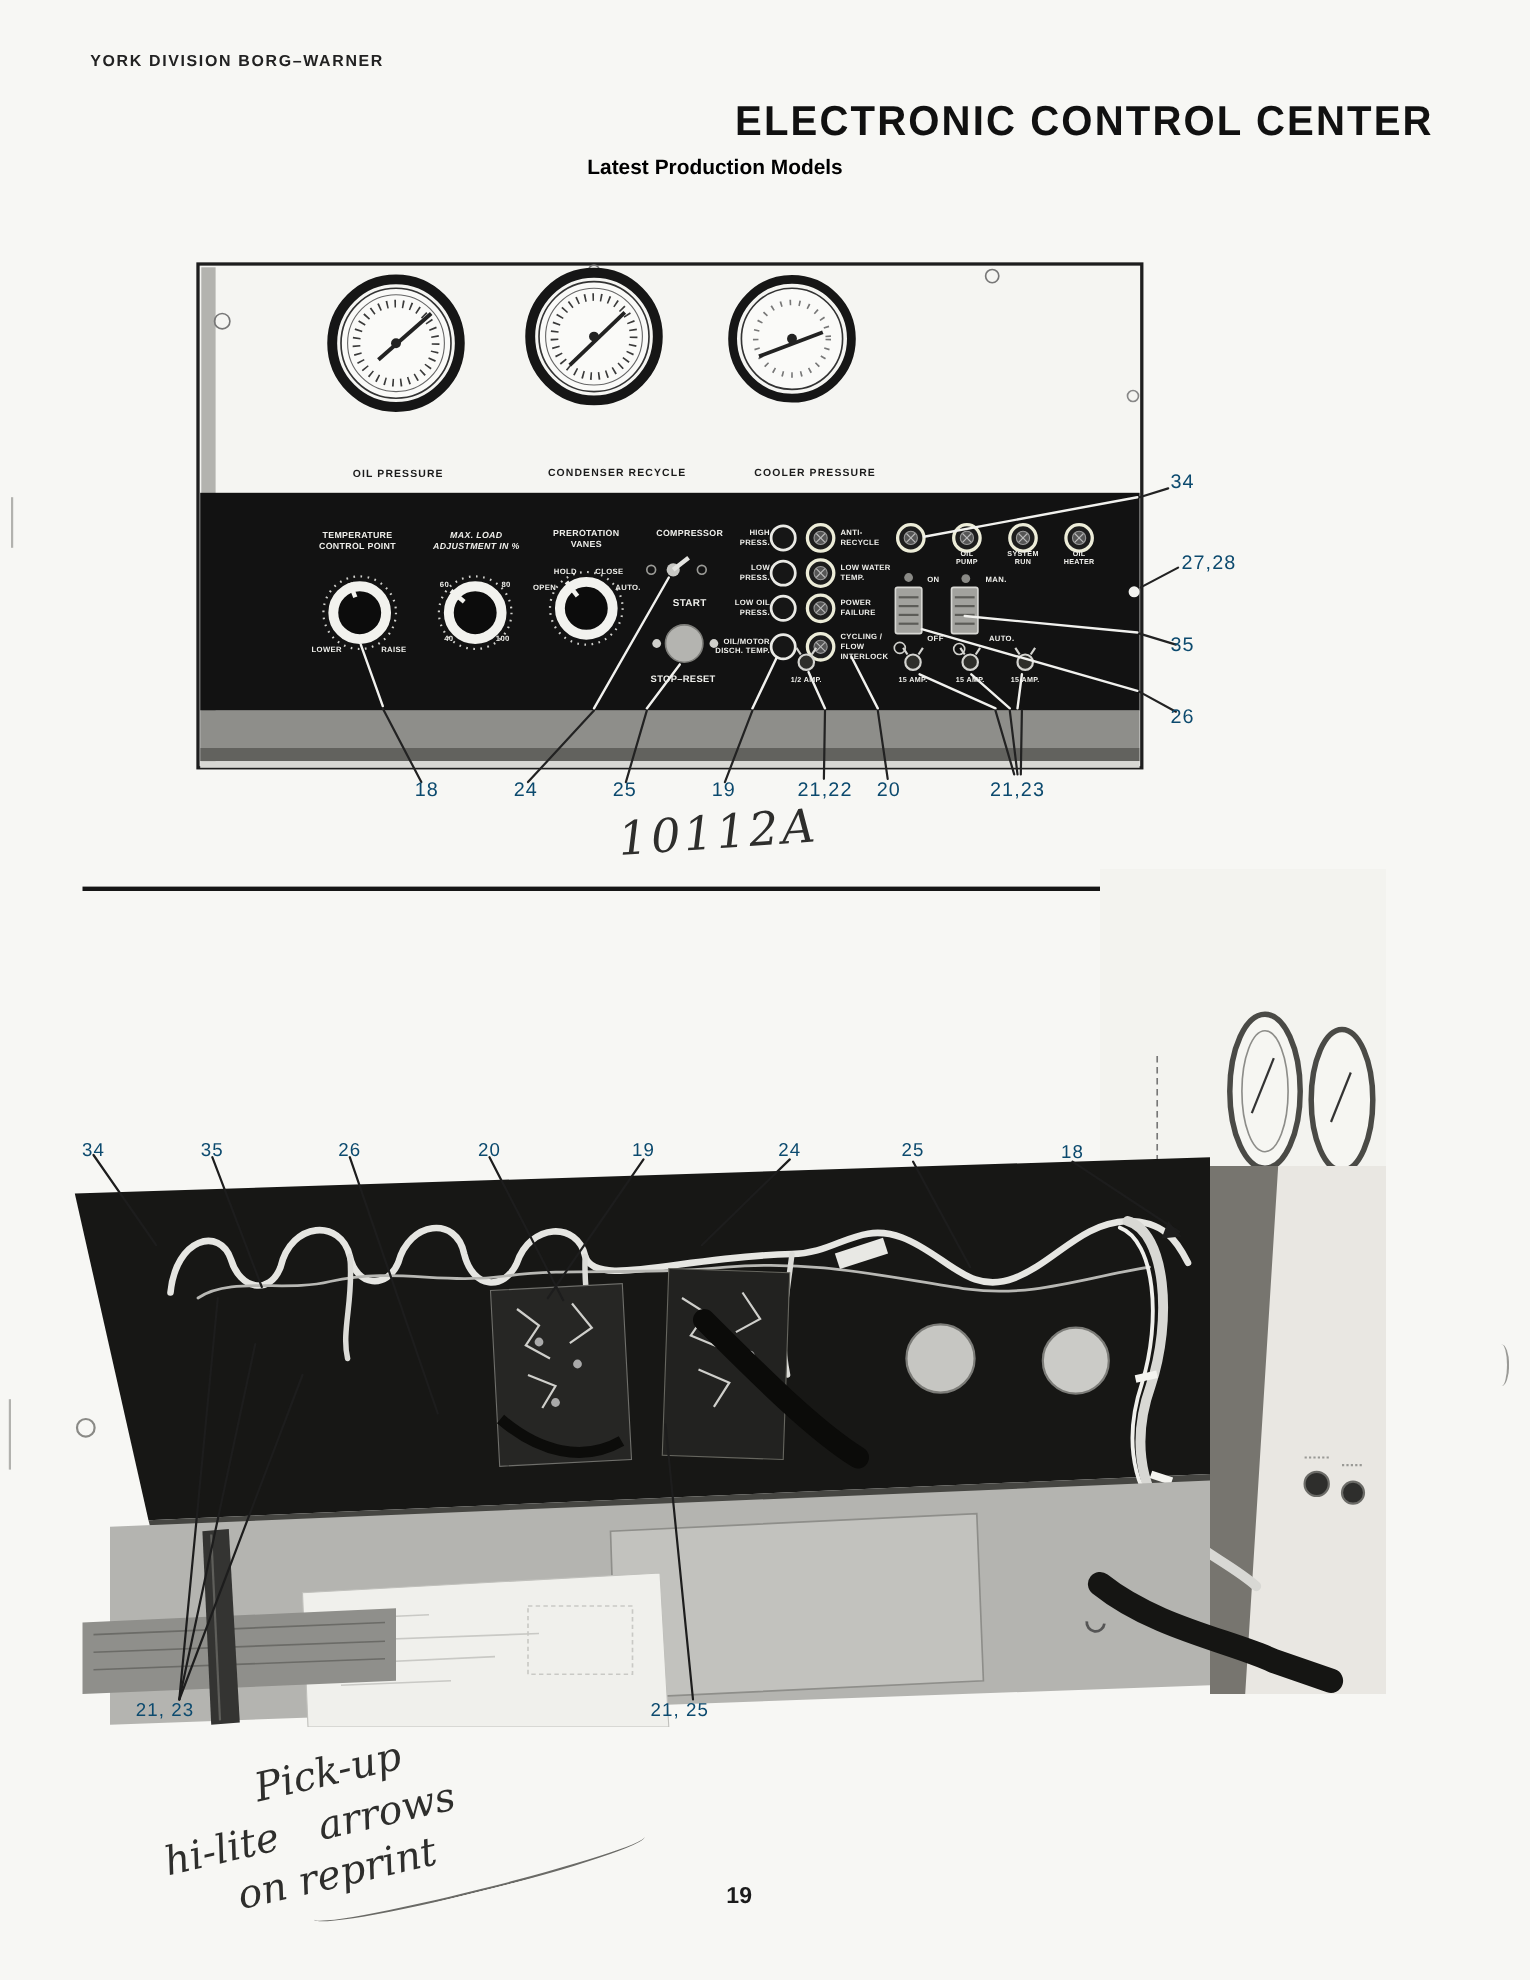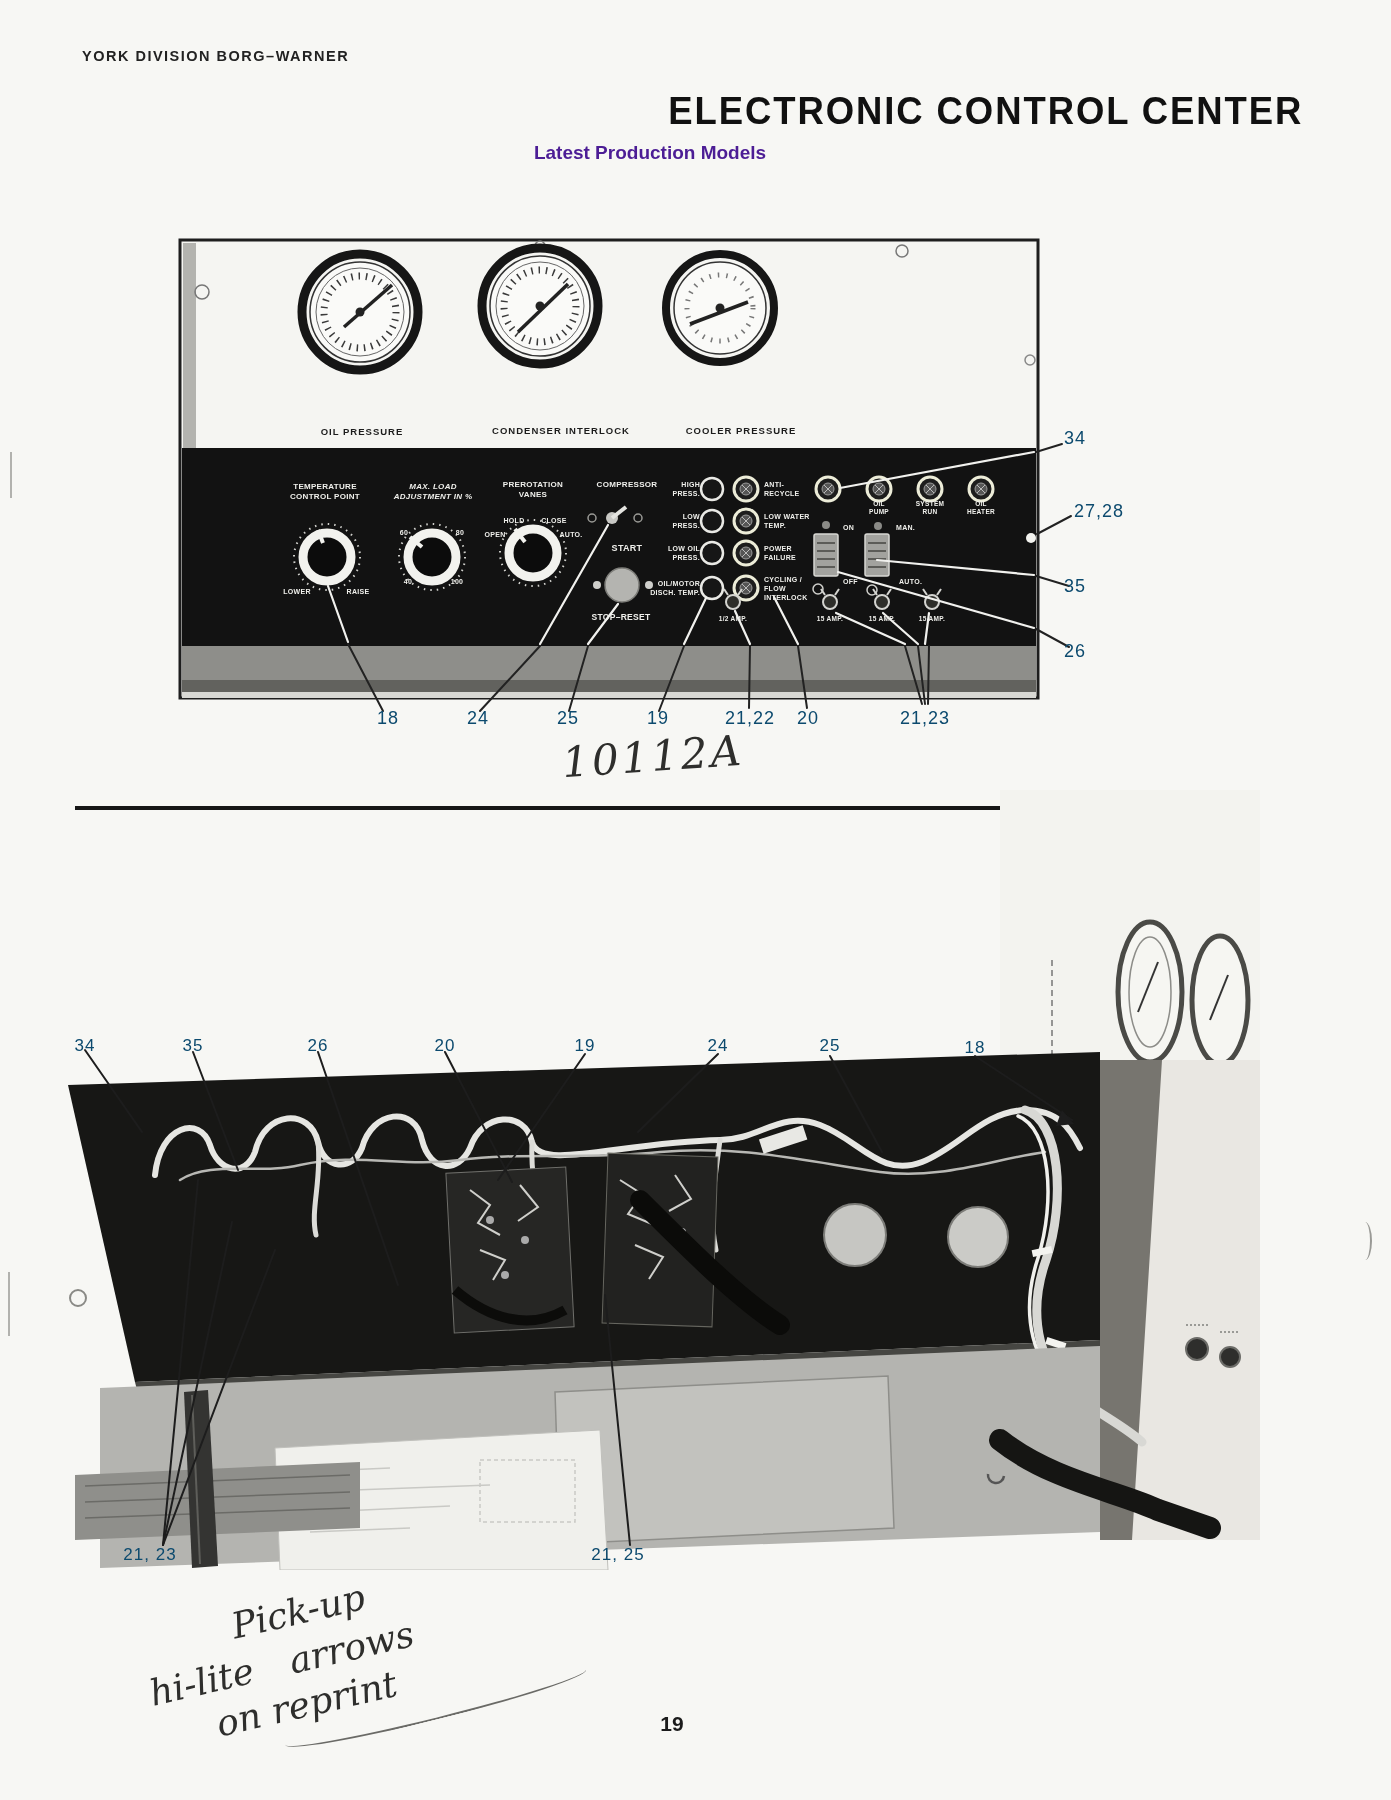--- a/index.html
+++ b/index.html
@@ -3,21 +3,21 @@
 <meta charset="utf-8">
 <style>
   html,body{margin:0;padding:0;background:#e9e9e6;}
   #page{position:relative;width:1391px;height:1800px;background:#f7f7f4;overflow:hidden;
         font-family:"Liberation Sans",sans-serif;color:#1a1a1a;}
   .abs{position:absolute;}
   .ctr{transform:translateX(-50%);}
   
   .hdr{font:700 14.5px "Liberation Sans",sans-serif;letter-spacing:1.5px;color:#222;}
   .title{font:700 38px "Liberation Sans",sans-serif;letter-spacing:2px;color:#111;transform:scaleX(.96);transform-origin:center;}
-  .subtitle{font:700 19px "Liberation Sans",sans-serif;color:#4c1d95;}
+  .subtitle{font:700 19px "Liberation Sans",sans-serif;color:#000000;}
   .gl{font:700 9.5px "Liberation Sans",sans-serif;letter-spacing:1px;color:#1c1c1c;white-space:nowrap;}
   .pl{color:#efefeb;font:700 8px/1.25 "Liberation Sans",sans-serif;letter-spacing:.3px;text-align:center;white-space:pre-line;}
   .pl.s{font-size:7px;}
   .pl.xs{font-size:6.5px;}
   .pl.left{text-align:right;}
   .pl.right{text-align:left;}
   .cn{font:400 18px "Liberation Sans",sans-serif;color:#0c4a6e;letter-spacing:1px;white-space:nowrap;}
   .cap{font:400 20px "Liberation Sans",sans-serif;color:#141414;white-space:nowrap;}
   .hand{font-family:"DejaVu Serif",serif;font-style:italic;color:#2e2e2c;}
   .pageno{font:600 21px "Liberation Sans",sans-serif;color:#1b1b1b;}
@@ -233,21 +233,21 @@
       <line x1="604" y1="416" x2="579" y2="481"></line>
       <line x1="670" y1="416" x2="669" y2="478"></line>
       <line x1="718" y1="416" x2="727" y2="478"></line>
       <line x1="825" y1="416" x2="842" y2="474"></line>
       <line x1="838" y1="416" x2="845" y2="474"></line>
       <line x1="849" y1="416" x2="848" y2="474"></line>
     </g>
   </svg>
 
   <div class="abs gl ctr" style="left:362px;top:426px;">OIL PRESSURE</div>
-  <div class="abs gl ctr" style="left:561px;top:425px;">CONDENSER INTERLOCK</div>
+  <div class="abs gl ctr" style="left:561px;top:425px;">CONDENSER RECYCLE</div>
   <div class="abs gl ctr" style="left:741px;top:425px;">COOLER PRESSURE</div>
 
   <div class="abs pl ctr" style="left:325px;top:482px;">TEMPERATURE
 CONTROL POINT</div>
   <div class="abs pl ctr" style="left:433px;top:482px;font-style:italic;">MAX. LOAD
 ADJUSTMENT IN %</div>
   <div class="abs pl ctr" style="left:533px;top:480px;">PREROTATION
 VANES</div>
   <div class="abs pl ctr" style="left:627px;top:480px;">COMPRESSOR</div>
 

